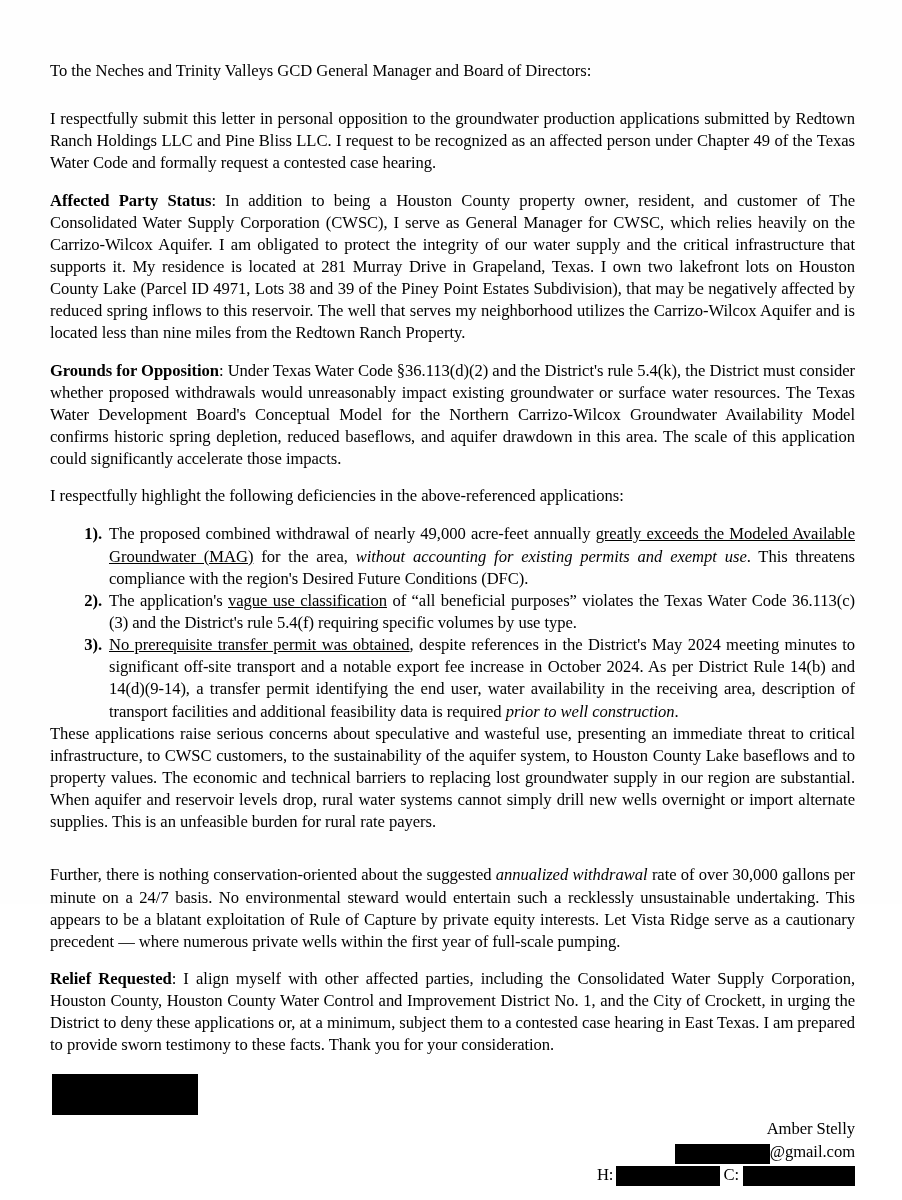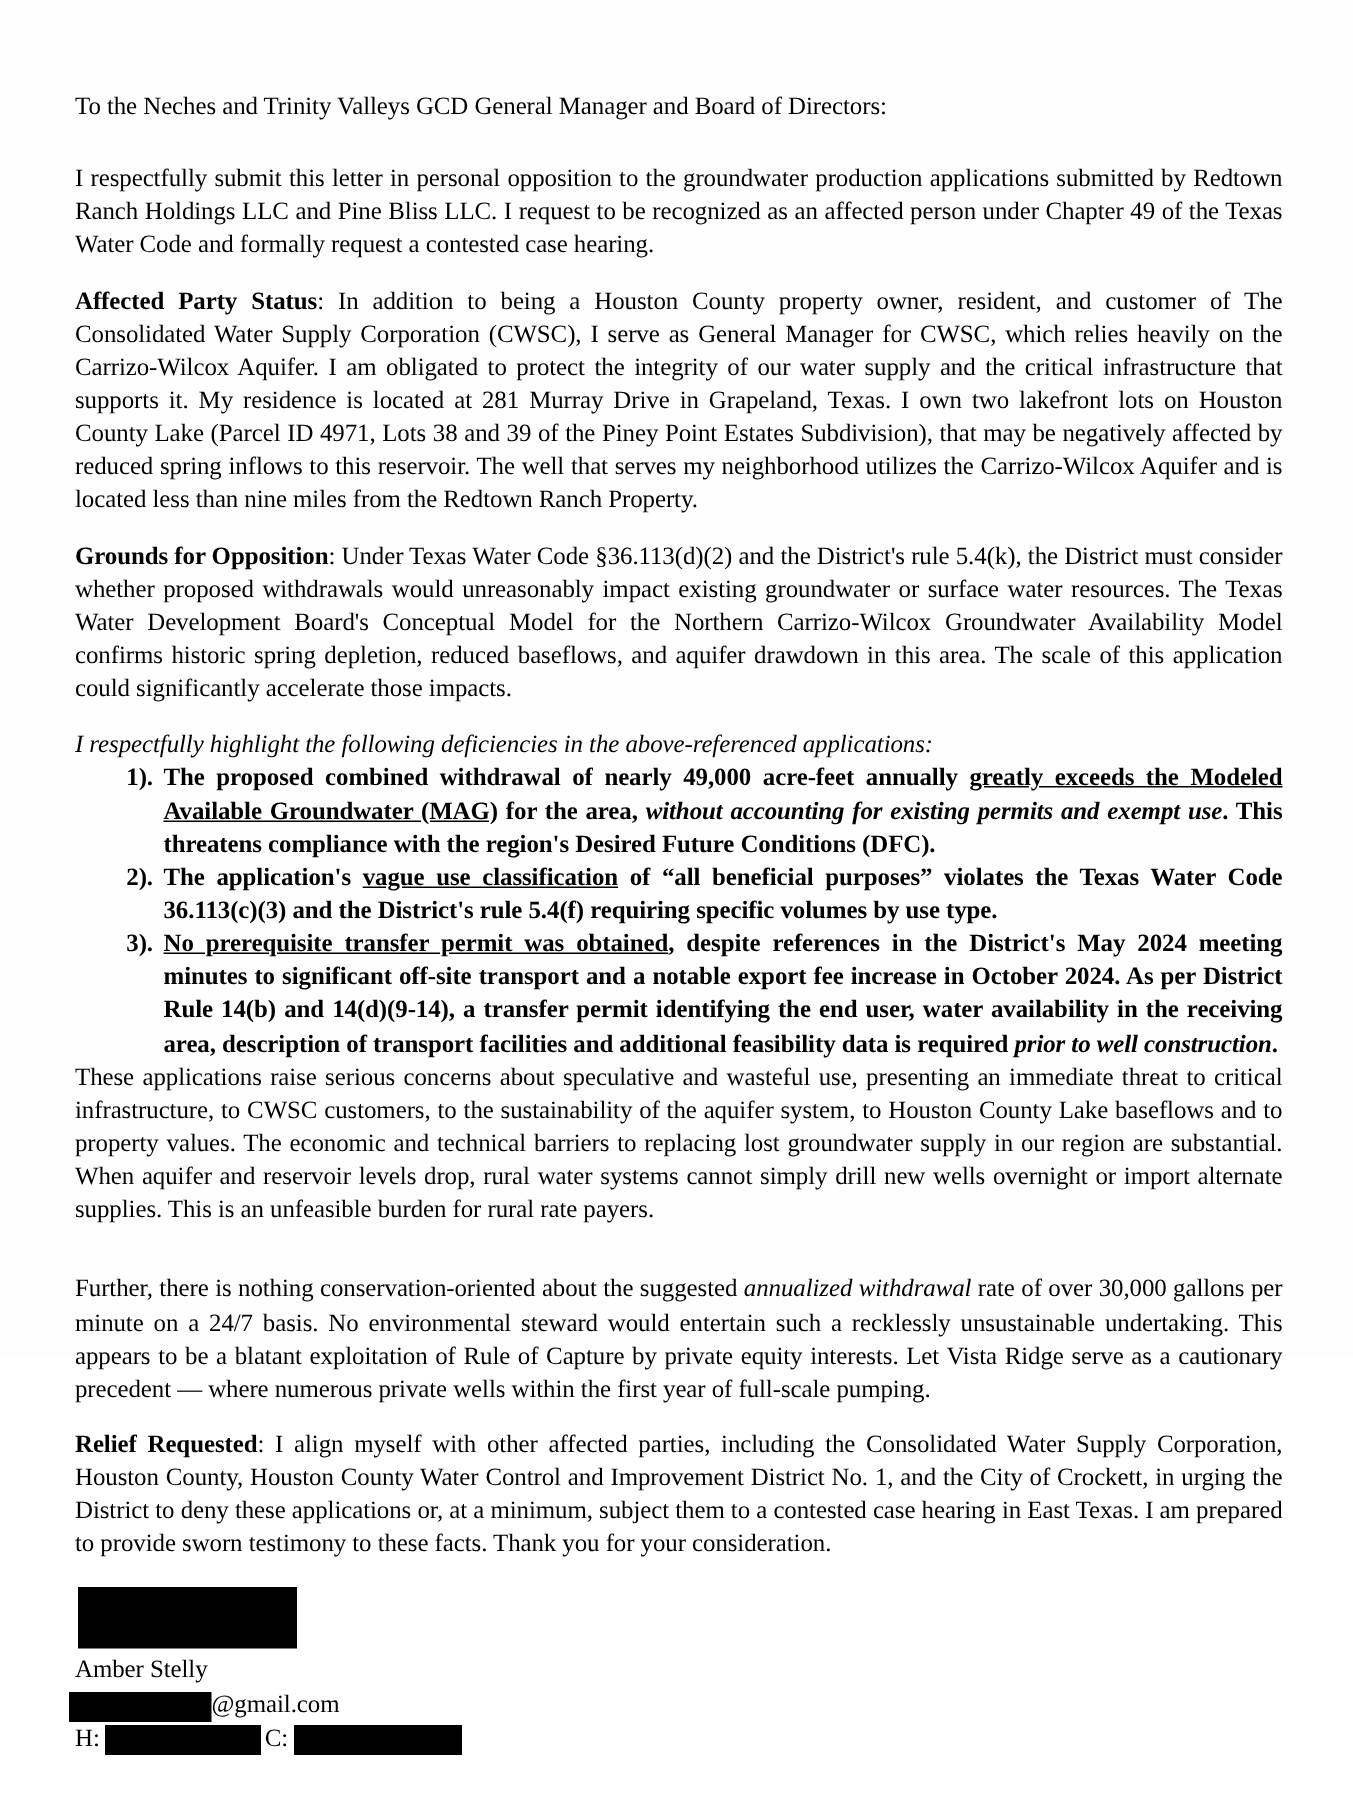--- a/index.html
+++ b/index.html
@@ -27,42 +27,40 @@
     line-height: 1.335;
     text-align: justify;
     text-justify: inter-word;
     letter-spacing: -0.05px;
   }
   p.para {
     margin: 0 0 15px 0;
     text-align: justify;
   }
   p.para.tight {
-    margin-bottom: 0;
-    font-style: italic;
+    margin-bottom: 16px;
   }
   p.salutation {
     margin: 0 0 26px 0;
     text-align: left;
   }
   .u {
     text-decoration: underline;
   }
   .i {
     font-style: italic;
   }
   .heading-run {
     font-weight: bold;
   }
   ol.deficiencies {
     margin: 0 0 0 0;
     padding: 0 0 0 26px;
     list-style: none;
     counter-reset: defitem;
-    font-weight: bold;
   }
   ol.deficiencies > li {
     position: relative;
     margin: 0 0 0 0;
     padding: 0 0 0 33px;
     text-align: justify;
     counter-increment: defitem;
   }
   ol.deficiencies > li::before {
     content: counter(defitem) ").";
@@ -74,21 +72,21 @@
     font-weight: bold;
   }
   .continue-para {
     margin: 0 0 31px 0;
     text-align: justify;
   }
   .sig-block {
     margin-top: 18px;
     font-size: 16.6px;
     line-height: 1.32;
-    text-align: left;
+    text-align: right;
   }
   .redact {
     display: inline-block;
     background: #000000;
     vertical-align: middle;
   }
   .redact-sign {
     display: block;
     width: 146px;
     height: 41px;

